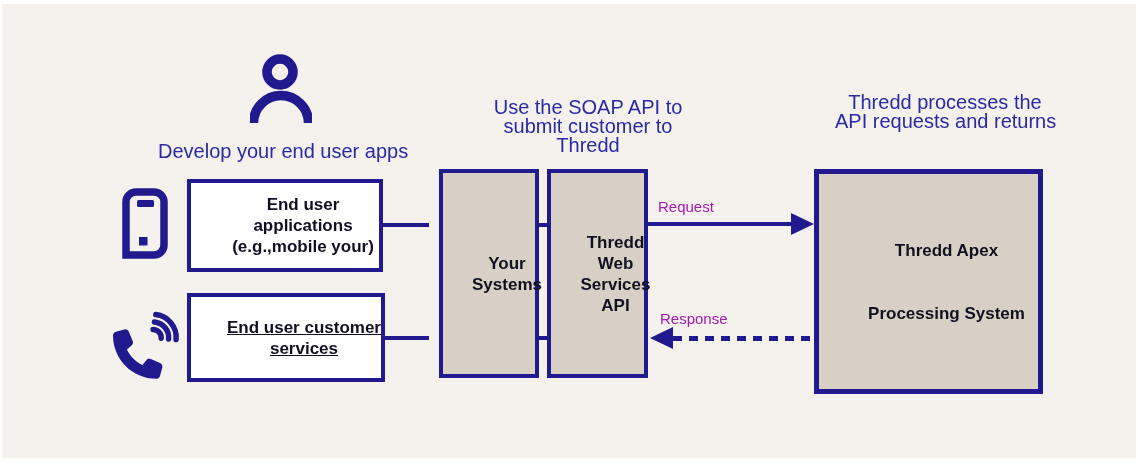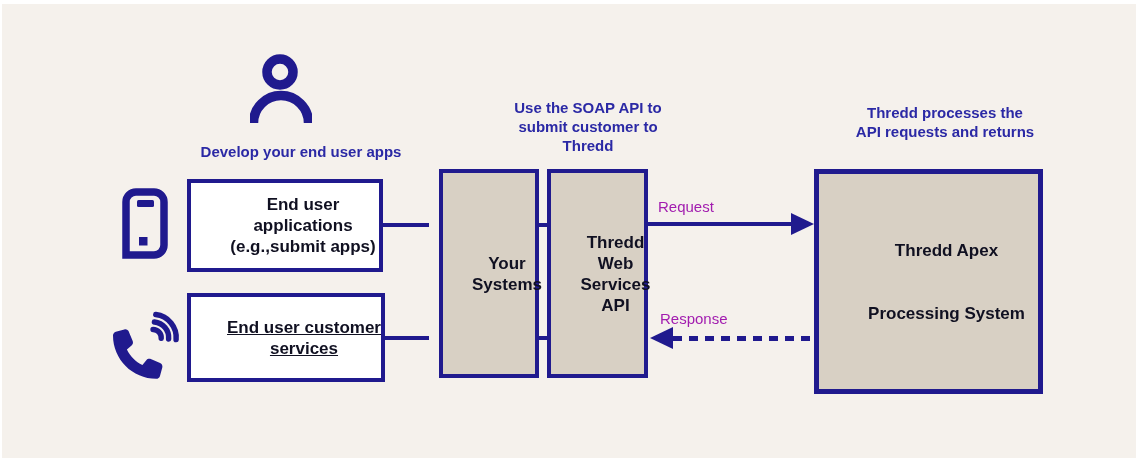--- a/index.html
+++ b/index.html
@@ -6,22 +6,22 @@
   body{
     font-family:"Liberation Sans", sans-serif;
     background:#ffffff;
     width:1138px;height:466px;
     position:relative;overflow:hidden;
   }
   .page{position:absolute;left:0;top:0;width:1138px;height:466px;}
   .canvas{position:absolute;left:2px;top:4px;width:1134px;height:454px;background:#f5f1ec;}
 
   .caption{
-    position:absolute;color:#2b29a5;font-size:15px;line-height:19px;
-    text-align:center;white-space:nowrap;font-weight:bold;
+    position:absolute;color:#2b29a5;font-size:20px;line-height:19px;
+    text-align:center;white-space:nowrap;
   }
   .caption span{display:block;}
 
   .box{
     position:absolute;display:flex;flex-direction:column;
     align-items:center;justify-content:center;
     font-weight:bold;font-size:17px;line-height:21px;color:#101021;
     text-align:center;box-sizing:border-box;white-space:nowrap;padding-left:36px;
   }
   .box span{display:block;}
@@ -55,41 +55,41 @@
 <body>
 
 <div class="page">
   <div class="canvas"></div>
 
   <svg class="icon" style="left:250px;top:52px;" width="62" height="76" viewBox="0 0 62 76">
     <circle cx="30" cy="20" r="13" fill="none" stroke="#201a8e" stroke-width="9.5"></circle>
     <path d="M3.5 71 A 27.5 27.5 0 0 1 58.5 71" fill="none" stroke="#201a8e" stroke-width="9.5"></path>
   </svg>
 
-  <div class="caption" style="left:181px;top:142px;width:240px;text-align:center;">Develop your end user apps</div>
+  <div class="caption" style="left:158px;top:142px;width:240px;text-align:center;">Develop your end user apps</div>
 
   <svg class="icon" style="left:122px;top:188px;" width="46" height="71" viewBox="0 0 46 71">
     <path d="M14 4 H32 A10 10 0 0 1 42 14 V57 A10 10 0 0 1 32 67 H4 V14 A10 10 0 0 1 14 4 Z" fill="none" stroke="#201a8e" stroke-width="7.5"></path>
     <rect x="15" y="12" width="17" height="7" rx="1.5" fill="#201a8e"></rect>
     <rect x="17" y="49" width="8.5" height="8.5" fill="#201a8e"></rect>
   </svg>
 
   <svg class="icon" style="left:113px;top:311px;" width="68" height="68" viewBox="0 0 100 100">
     <g transform="translate(0,27) scale(0.142)">
       <path fill="#201a8e" d="M164.9 24.6c-7.7-18.6-28-28.5-47.4-23.2l-88 24C12.1 30.2 0 46 0 64C0 311.4 200.6 512 448 512c18 0 33.8-12.1 38.6-29.5l24-88c5.3-19.4-4.6-39.7-23.2-47.4l-96-40c-16.3-6.8-35.2-2.1-46.3 11.6L304.7 368C234.3 334.7 177.3 277.7 144 207.3L192.3 167c13.7-11.2 18.4-30 11.6-46.3l-40-96z"></path>
     </g>
     <path d="M58.9 27.1 A 12 12 0 0 1 70.9 40.1" fill="none" stroke="#201a8e" stroke-width="8" stroke-linecap="round"></path>
     <path d="M60.9 16.2 A 23 23 0 0 1 81.8 41.1" fill="none" stroke="#201a8e" stroke-width="8" stroke-linecap="round"></path>
     <path d="M62.9 5.2 A 34 34 0 0 1 92.8 42.1" fill="none" stroke="#201a8e" stroke-width="8" stroke-linecap="round"></path>
   </svg>
 
   <div class="box white" style="left:187px;top:179px;width:196px;height:93px;">
     <span>End user</span>
     <span>applications</span>
-    <span>(e.g.,submit apps)</span>
+    <span>(e.g.,mobile your)</span>
   </div>
 
   <div class="box white" style="left:187px;top:293px;width:198px;height:89px;text-decoration:underline;">
     <span>End user customer</span>
     <span>services</span>
   </div>
 
   <div class="conn" style="left:383px;top:223px;width:46px;"></div>
   <div class="conn" style="left:525px;top:223px;width:24px;"></div>
   <div class="conn" style="left:383px;top:336px;width:46px;"></div>
@@ -114,21 +114,21 @@
   </div>
 
   <div class="arrow-label" style="left:658px;top:198px;width:160px;">Request</div>
   <div class="arrow-line" style="left:648px;top:222px;width:146px;"></div>
   <div class="arrow-head-right" style="left:791px;top:213px;"></div>
 
   <div class="arrow-label" style="left:660px;top:310px;width:160px;">Response</div>
   <div class="arrow-head-left" style="left:650px;top:327px;"></div>
   <div class="dashed-line" style="left:673px;top:336px;width:141px;"></div>
 
-  <div class="caption" style="left:835px;top:103px;width:220px;">
+  <div class="caption" style="left:835px;top:93px;width:220px;">
     <span>Thredd processes the</span>
     <span>API requests and returns</span>
   </div>
 
   <div class="box tan big" style="left:814px;top:169px;width:229px;height:225px;">
     <span>Thredd Apex</span>
     <span>Processing System</span>
   </div>
 </div>
 

